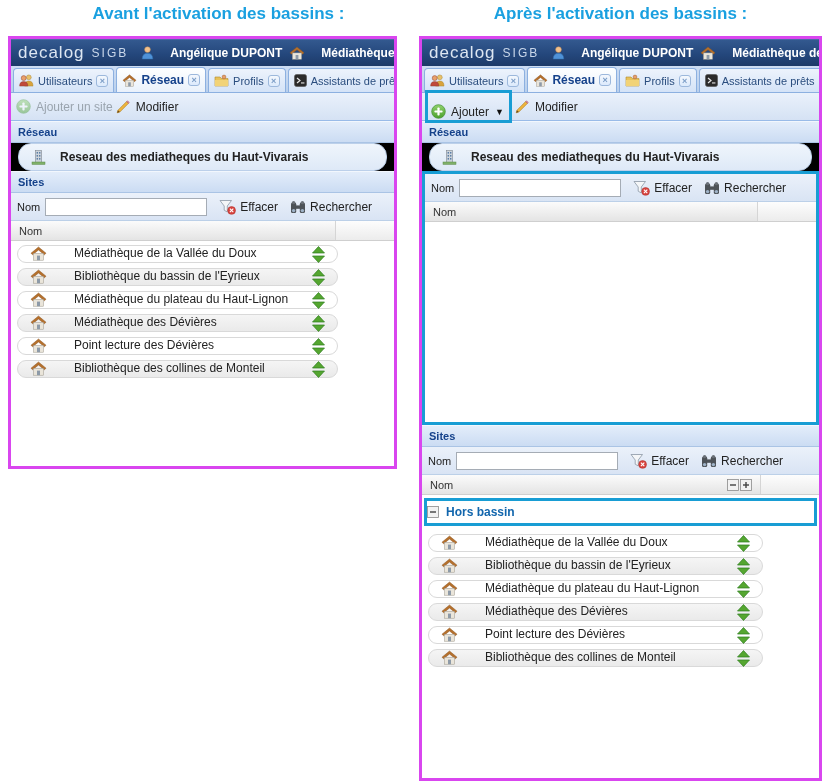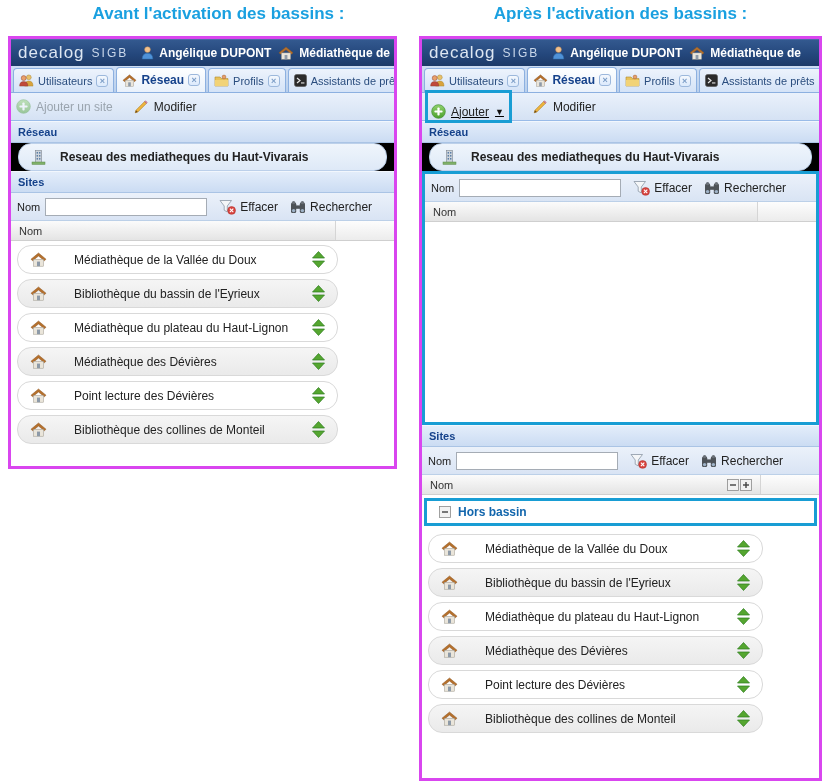--- a/index.html
+++ b/index.html
@@ -25,21 +25,21 @@
 
   
   .appbar {
     height:27px; display:flex; align-items:center; gap:7px;
     padding:0 7px; white-space:nowrap; overflow:hidden;
     background:linear-gradient(#33598f 0%, #24477c 55%, #1d3a68 100%);
     border-top:1px solid #496ca1;
   }
   .logo { color:#dde6f2; font-size:17px; letter-spacing:1px; }
   .product { color:#c9d7ea; font-size:12px; letter-spacing:2px; margin-right:6px; }
-  .appbar-item { display:flex; align-items:center; gap:5px; color:#fff; font-weight:bold; font-size:12px; }
+  .appbar-item { display:flex; align-items:center; gap:16px; color:#fff; font-weight:bold; font-size:12px; }
 
   
   .tabs {
     height:27px; display:flex; align-items:flex-end; gap:2px;
     padding:2px 2px 0 2px;
     background:linear-gradient(#cdddf3, #b9d0ec);
     border-bottom:1px solid #8cb0e0;
   }
   .tab {
     display:flex; align-items:center; gap:4px; height:24px; padding:8px 5px;
@@ -52,30 +52,30 @@
     font-weight:bold; color:#15428b; font-size:12px; height:25px;
   }
   .tab-close {
     width:12px; height:12px; border:1px solid #9cb8dc; border-radius:3px;
     background:linear-gradient(#f4f8fd,#dceafc); color:#7a9cc6;
     font-size:9px; line-height:10px; text-align:center; font-weight:bold;
   }
 
   
   .toolbar {
-    height:28px; display:flex; align-items:center; gap:20px; padding:0 5px;
+    height:28px; display:flex; align-items:center; gap:2px; padding:0 5px;
     background:linear-gradient(#eaf1fb, #d5e2f4);
     border-bottom:1px solid #99bbe8; font-size:12px;
   }
   .tool-btn { display:flex; align-items:center; gap:5px; color:#222; cursor:default; }
   .tool-btn.disabled { color:#9aa4ae; }
   .tool-btn.disabled svg { opacity:.45; }
   .highlight-box {
     display:inline-flex; align-items:center; gap:4px;
-    border:3px solid #189dd4; padding:11px 5px 1px 3px; margin-left:-2px;text-decoration:underline;
+    border:3px solid #189dd4; padding:11px 5px 1px 3px; margin-left:-2px;
   }
   .caret { font-size:9px; color:#111; margin-left:1px; }
 
   
   .section-header {
     height:22px; display:flex; align-items:center; padding:0 7px;
     background:linear-gradient(#e3edfa, #cbdcf3);
     border-top:1px solid #f2f7fd; border-bottom:1px solid #aac4e5;
     font-size:11px; font-weight:bold; color:#15428b;
   }
@@ -110,35 +110,35 @@
   .col-main {
     flex:1; display:flex; align-items:center; justify-content:space-between;
     padding:0 8px; border-right:1px solid #d5d5d5;
   }
   .col-side { width:58px; background:linear-gradient(#fdfdfd, #ececec); }
   .col-tools { display:flex; gap:1px; }
 
   
   .rows { padding:4px 56px 0 6px; background:#fff; }
   .site-row {
-    height:29px; display:flex; align-items:center; padding:0 12px;
+    height:18px; display:flex; padding:0 12px;
     margin-bottom:5px; border:1px solid #d9d9d9; border-radius:14px;
     background:#fff; font-size:12px; color:#222;
   }
   .site-row.alt { background:linear-gradient(#f5f5f5, #eaeaea); }
   .site-name { flex:1; margin-left:27px; }
 
   
   .bassins-box { border:3px solid #189dd4; }
   .empty-area { height:200px; background:#fff; }
 
   
   .group-row {
     margin:3px 2px 4px 2px; height:28px; display:flex; align-items:center; gap:7px;
-    border:3px solid #189dd4; background:#fff; padding:0 12px;
+    border:3px solid #189dd4; background:#fff; padding:0 0;
     font-size:12px; font-weight:bold; color:#1266ad;
   }
 
   .hidden-defs { position:absolute; width:0; height:0; overflow:hidden; }
 </style>
 </head>
 <body>
 
 <svg class="hidden-defs" aria-hidden="true">
   <defs>

